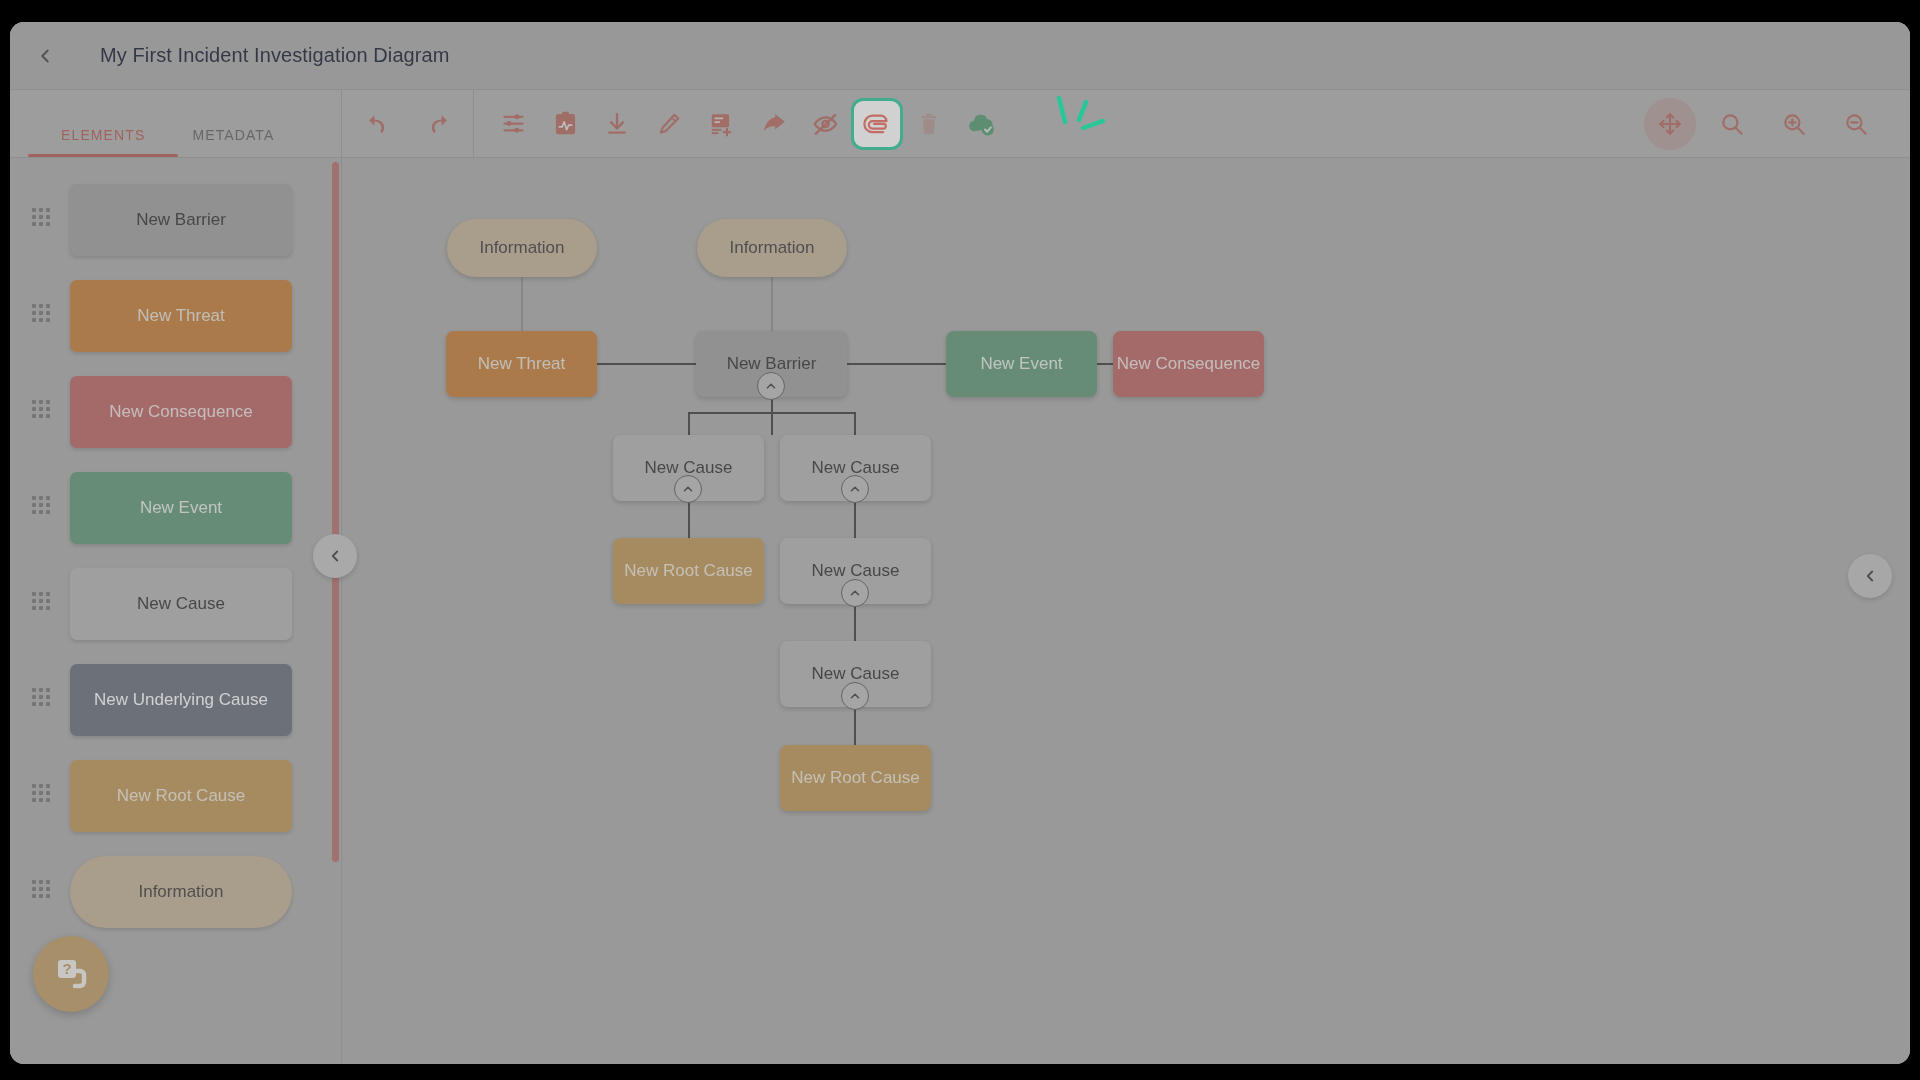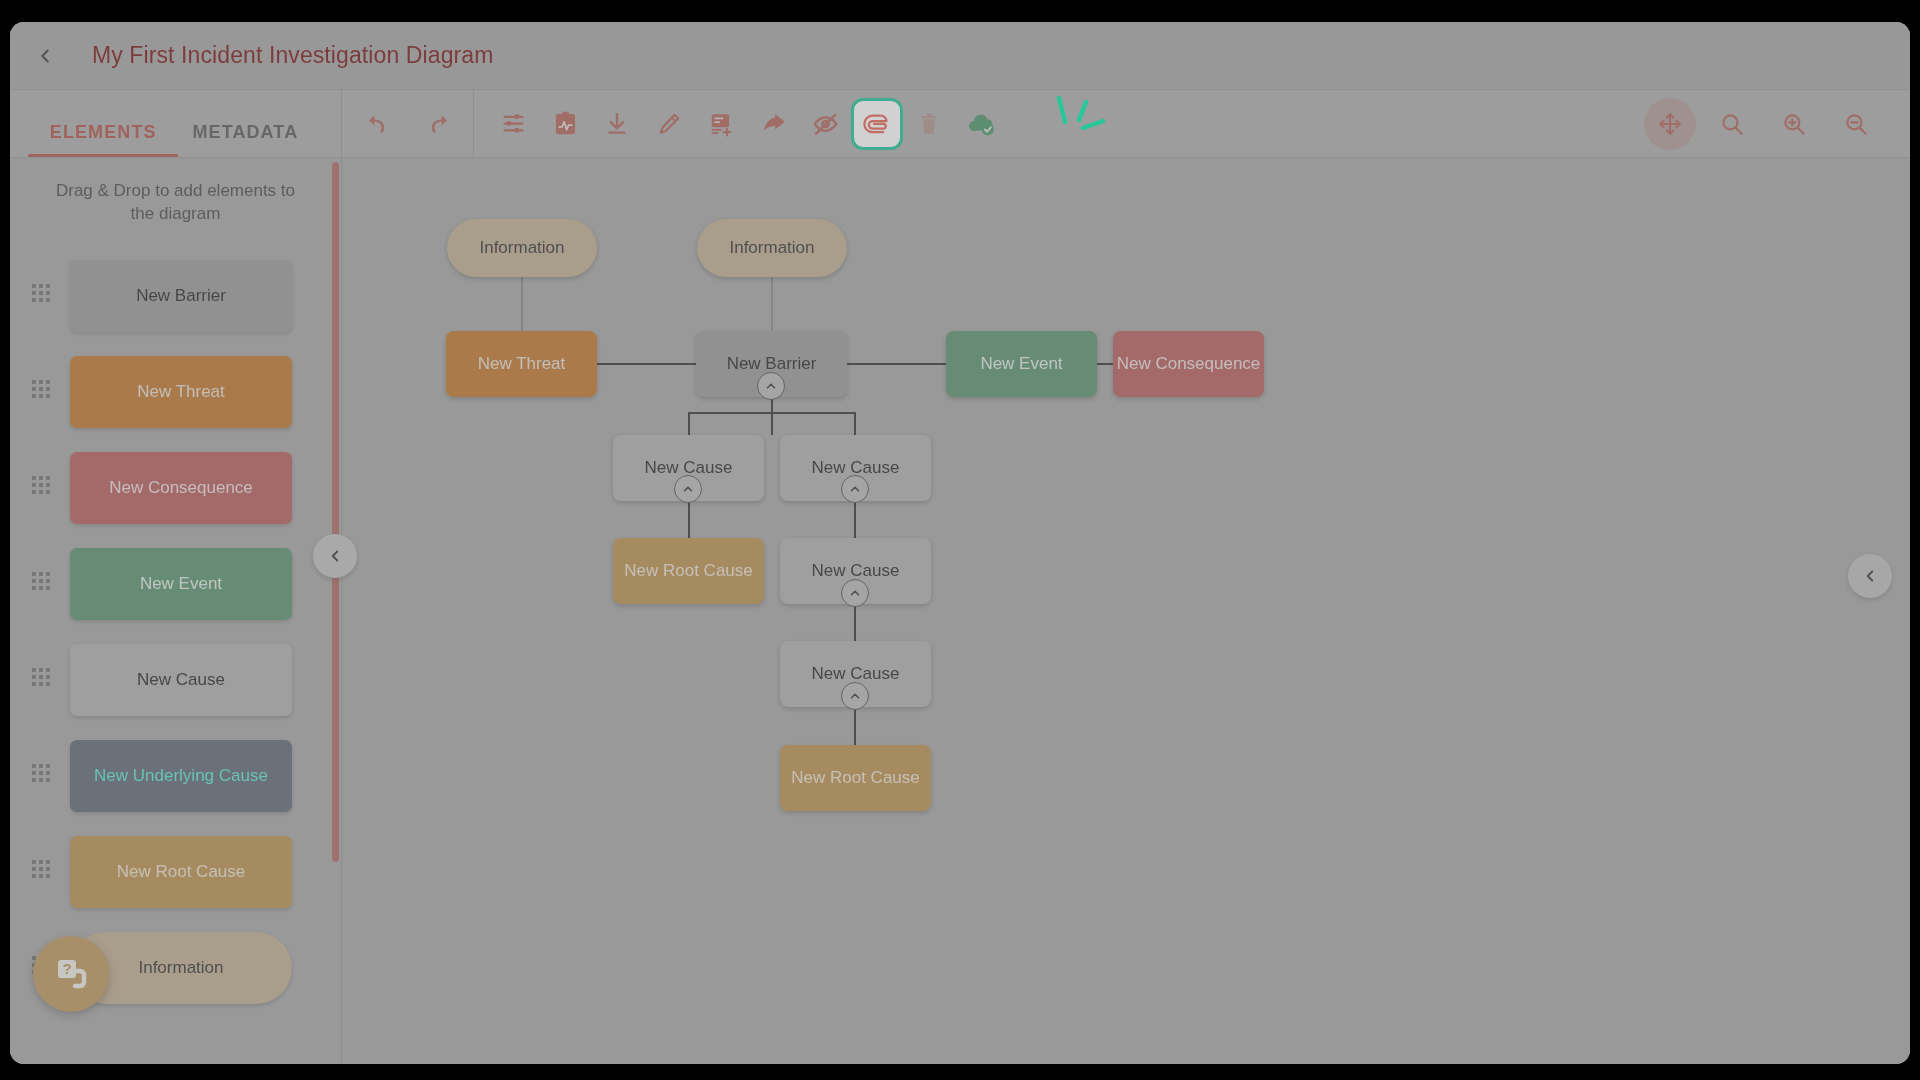--- a/index.html
+++ b/index.html
@@ -29,21 +29,21 @@
     background: #a9a9a9;
     display: flex; align-items: center;
     border-bottom: 1px solid #9d9d9d;
   }
   #back-btn {
     width: 46px; height: 46px; margin-left: 12px;
     display: flex; align-items: center; justify-content: center;
     cursor: pointer; border-radius: 50%;
   }
   #page-title {
-    font-size: 23px; color: #7f1d1d; margin-left: 24px;
+    font-size: 20px; color: #0f172a; margin-left: 32px;
     font-weight: 400; letter-spacing: .1px;
   }
   #header-right {
     margin-left: auto; display: flex; align-items: center; gap: 4px;
     padding-right: 26px;
   }
   #bell-btn { width: 46px; height: 46px; display: flex; align-items: center; justify-content: center; cursor: pointer; }
   #account {
     display: flex; align-items: center; gap: 12px; cursor: pointer;
     padding: 6px 10px;
@@ -56,21 +56,21 @@
     background: #b0b0b0;
     display: flex; align-items: center;
     border-bottom: 1px solid #9b9b9b;
   }
   #tabs {
     width: 332px; height: 100%;
     display: flex; align-items: flex-end; 
     border-right: 1px solid #9b9b9b;
   }
   .tab {
-    font-size: 18px; letter-spacing: 1.1px; font-weight: 700;
+    font-size: 14px; letter-spacing: 1.1px; font-weight: 400;
     padding: 0 0 14px 0; cursor: pointer; color: #5f5f5f;
     position: relative;
   }
   .tab.first { margin-left: 14px; width: 160px; text-align: center; }
   .tab.second { margin-left: 10px; width: 150px; text-align: left; }
   .tab.active { color: #b5584f; }
   .tab.active::after {
     content: ""; position: absolute; left: 4px; right: 4px; bottom: 0;
     height: 3px; background: #b5584f; border-radius: 2px;
   }
@@ -331,21 +331,20 @@
           <svg width="26" height="26" viewBox="0 0 24 24" fill="none" stroke="#b5695f" stroke-width="2" stroke-linecap="round">
             <circle cx="10.5" cy="10.5" r="6.5"></circle>
               <line x1="15.4" y1="15.4" x2="21" y2="21"></line>
             <line x1="7.6" y1="10.5" x2="13.4" y2="10.5"></line>
           </svg>
         </div>
       </div>
     </div>
 
     <div id="left-panel">
-      <div id="drag-hint">Drag &amp; Drop to add elements to the diagram</div>
       <div id="element-list">
           <div class="elem-row">
             <div class="drag-handle">
               <i></i>
               <i></i>
               <i></i>
               <i></i>
               <i></i>
               <i></i>
               <i></i>
@@ -415,21 +414,21 @@
               <i></i>
               <i></i>
               <i></i>
               <i></i>
               <i></i>
               <i></i>
               <i></i>
               <i></i>
               <i></i>
             </div>
-            <div class="elem-card" style="background: rgb(102, 108, 122); color: #5eead4;">New Underlying Cause</div>
+            <div class="elem-card" style="background: rgb(102, 108, 122); color: #ffffff;">New Underlying Cause</div>
           </div>
           <div class="elem-row">
             <div class="drag-handle">
               <i></i>
               <i></i>
               <i></i>
               <i></i>
               <i></i>
               <i></i>
               <i></i>

